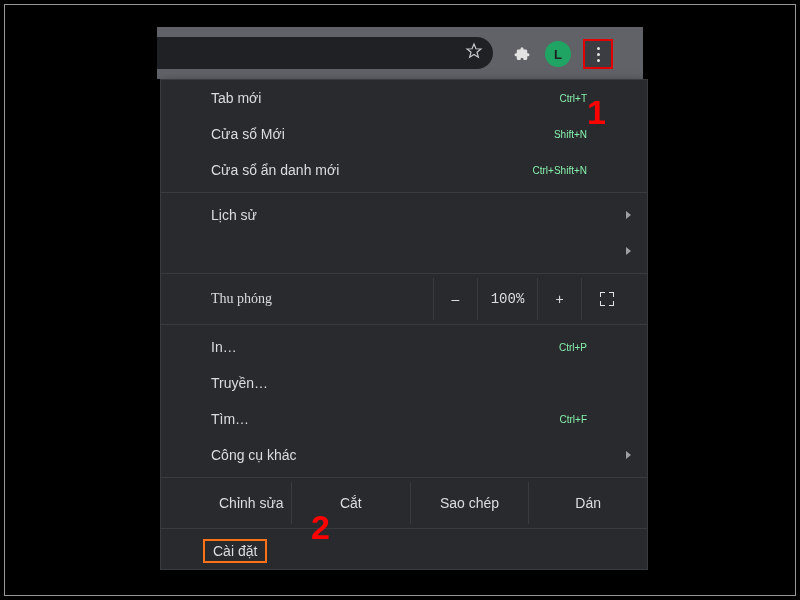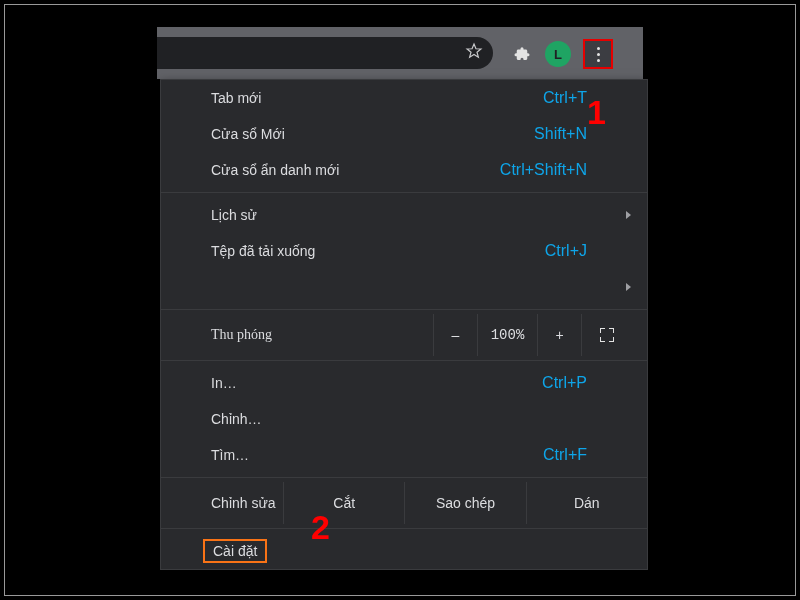--- a/index.html
+++ b/index.html
@@ -81,21 +81,21 @@
   }
   .row {
     height: 36px;
     display: flex;
     align-items: center;
     padding: 0 16px 0 50px;
     position: relative;
   }
   .row.tall { height: 42px; }
   .row .label { flex: 1; }
-  .row .shortcut { color: #0ea5e9; font-size: 16px; padding-right: 44px; }
+  .row .shortcut { color: #86efac; font-size: 10px; padding-right: 44px; }
   .row .caret {
     position: absolute; right: 16px; top: 50%; transform: translateY(-50%);
     width: 0; height: 0; border-top: 4px solid transparent; border-bottom: 4px solid transparent;
     border-left: 5px solid #9e9fa3;
   }
   .sep { height: 1px; background: #3a3b3e; margin: 4px 0; }
 
   .zoom-row .label { flex: 0 0 auto; width: 200px; font-family: Liberation Serif, serif; }
   .zoom-controls {
     flex: 1; display: flex; align-items: center; justify-content: flex-end;
@@ -110,21 +110,21 @@
     width: 50px; border-left: 1px solid #3a3b3e;
     display: flex; align-items: center; justify-content: center; height: 42px;
   }
   .fs .corners { position: relative; width: 14px; height: 14px; }
   .fs .corners span { position:absolute; width:5px; height:5px; border:1.5px solid #e3e3e3; }
   .fs .corners .tl { top:0; left:0; border-right:none; border-bottom:none; }
   .fs .corners .tr { top:0; right:0; border-left:none; border-bottom:none; }
   .fs .corners .bl { bottom:0; left:0; border-right:none; border-top:none; }
   .fs .corners .br { bottom:0; right:0; border-left:none; border-top:none; }
 
-  .edit-row { height: 42px; display:flex; align-items:flex-end; }
+  .edit-row { height: 42px; display:flex; align-items:flex-end;padding-left:8px; }
   .edit-row .cell {
     flex: 1; text-align: center; height: 42px; line-height: 42px;
     border-left: 1px solid #3a3b3e; font-size: 14px;
   }
   .edit-row .lead { flex: 0 0 122px; text-align: left; padding-left: 50px; border-left: none; color:#dcdde0; }
 
   .settings-row .boxed {
     display: inline-block;
     border: 2px solid #f97316;
     padding: 2px 8px;
@@ -180,24 +180,20 @@
       <span class="shortcut">Shift+N</span>
     </div>
     <div class="row">
       <span class="label">Cửa sổ ẩn danh mới</span>
       <span class="shortcut">Ctrl+Shift+N</span>
     </div>
     <div class="sep"></div>
     <div class="row">
       <span class="label">Lịch sử</span>
       <span class="caret"></span>
-    </div>
-    <div class="row">
-      <span class="label">Tệp đã tải xuống</span>
-      <span class="shortcut">Ctrl+J</span>
     </div>
     <div class="row">
       <span class="caret"></span>
     </div>
     <div class="sep"></div>
     <div class="row tall zoom-row">
       <span class="label">Thu phóng</span>
       <div class="zoom-controls">
         <div class="zbox">–</div>
         <div class="zbox zval">100%</div>
@@ -211,25 +207,29 @@
           </div>
         </div>
       </div>
     </div>
     <div class="sep"></div>
     <div class="row">
       <span class="label">In…</span>
       <span class="shortcut">Ctrl+P</span>
     </div>
     <div class="row">
-      <span class="label">Chỉnh…</span>
+      <span class="label">Truyền…</span>
     </div>
     <div class="row">
       <span class="label">Tìm…</span>
       <span class="shortcut">Ctrl+F</span>
+    </div>
+    <div class="row">
+      <span class="label">Công cụ khác</span>
+      <span class="caret"></span>
     </div>
     <div class="sep"></div>
     <div class="edit-row">
       <div class="cell lead">Chỉnh sửa</div>
       <div class="cell">Cắt</div>
       <div class="cell">Sao chép</div>
       <div class="cell">Dán</div>
     </div>
     <div class="sep"></div>
     <div class="row settings-row">

